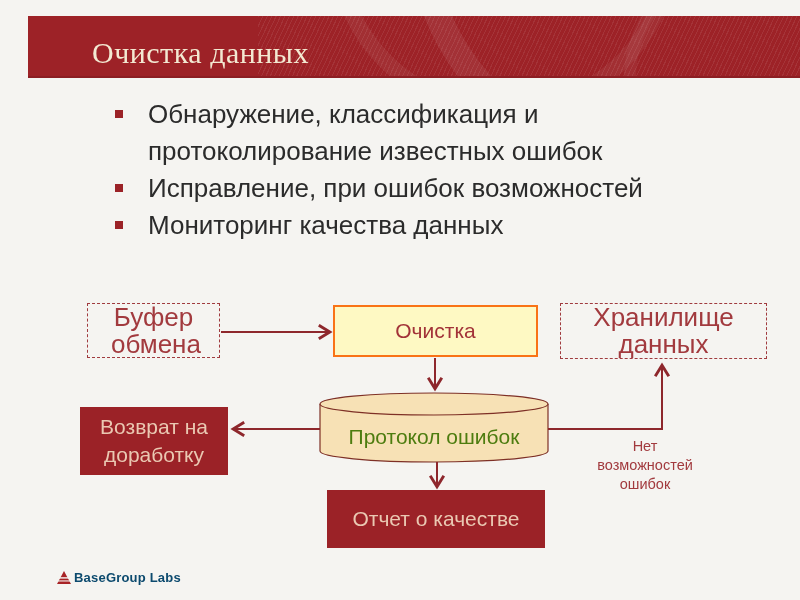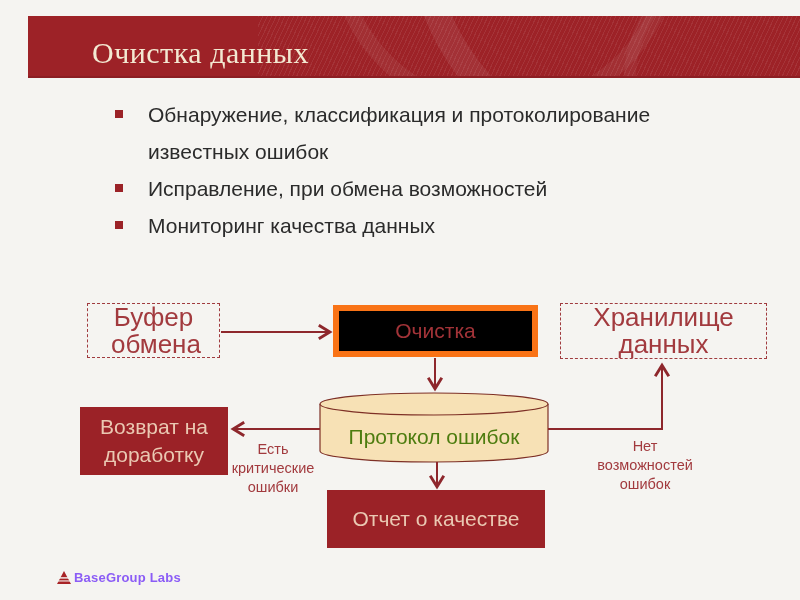--- a/index.html
+++ b/index.html
@@ -38,33 +38,33 @@
     color:#f3e9d2; letter-spacing:.5px; white-space:nowrap;
   }
 
   
   .bullets { position:absolute; left:115px; top:96px; width:585px; list-style:none; margin:0; padding:0; }
   .bullets li { display:flex; align-items:flex-start; }
   .bullet-square {
     flex:none; width:8px; height:8px; background:#9b2227;
     margin:14px 25px 0 0;
   }
-  .bullet-text { font-size:21px; line-height:37px; color:#2b2b2b; }
+  .bullet-text { font-size:26px; line-height:37px; color:#2b2b2b; }
 
   
   .arrow-layer { position:absolute; left:0; top:0; width:800px; height:600px; pointer-events:none; }
   .node {
     position:absolute; display:flex; align-items:center; justify-content:center;
     text-align:center; box-sizing:border-box;
   }
   .dashed {
     border:1px dashed #a03b3f; color:#a23a3e; font-size:26px; line-height:27px;
   }
   .solid-tan {
-    background:#000000; border:6px solid #f97316; color:#a23338; font-size:21px;justify-content:center;
+    background:#fef9c3; border:2px solid #f97316; color:#a23338; font-size:21px;justify-content:center;
   }
   .solid-red {
     background:#9b2227; color:#eac8b2; font-size:21px; line-height:28px;
   }
   .node-buffer   { left:87px;  top:303px; width:133px; height:55px; }
   .node-buffer span { display:inline-block; max-width:85px; }
   .node-cleaning { left:333px; top:305px; width:205px; height:52px; }
   .node-storage  { left:560px; top:303px; width:207px; height:56px;justify-content:center; }
   .node-storage span { display:inline-block; max-width:145px; }
   .node-rework   { left:80px;  top:407px; width:148px; height:68px; }
@@ -80,21 +80,21 @@
   }
   .edge-label.has-critical { left:217px; top:440px; width:112px; }
   .edge-label.no-critical  { left:592px; top:437px; width:106px; }
 
   
   .footer {
     position:absolute; left:57px; top:568px; height:18px;
     display:flex; align-items:center; gap:3px;
   }
   .brand-text {
-    font-size:13px; font-weight:bold; color:#8b5cf6; letter-spacing:.2px;
+    font-size:13px; font-weight:bold; color:#0c4a6e; letter-spacing:.2px;
     white-space:nowrap;
   }
 </style>
 </head>
 <body>
 
 <div class="slide">
 
   <div class="header">
     <div class="stripes"></div>
@@ -104,21 +104,21 @@
     <div class="slide-title">Очистка данных</div>
   </div>
 
   <ul class="bullets">
     <li>
       <span class="bullet-square"></span>
       <span class="bullet-text">Обнаружение, классификация  и протоколирование известных ошибок</span>
     </li>
     <li>
       <span class="bullet-square"></span>
-      <span class="bullet-text">Исправление, при обмена возможностей</span>
+      <span class="bullet-text">Исправление, при ошибок возможностей</span>
     </li>
     <li>
       <span class="bullet-square"></span>
       <span class="bullet-text">Мониторинг качества данных</span>
     </li>
   </ul>
 
   <svg class="arrow-layer" viewBox="0 0 800 600">
     <defs>
       <marker id="ah" viewBox="0 0 10 10" refX="7.5" refY="5" markerWidth="8.5" markerHeight="8.5" orient="auto-start-reverse">
@@ -147,21 +147,20 @@
     <span>Хранилище данных</span>
   </div>
   <div class="node solid-red node-rework">
     <span>Возврат на доработку</span>
   </div>
   <div class="node solid-red node-report">
     <span>Отчет о качестве</span>
   </div>
   <div class="cyl-label">Протокол ошибок</div>
 
-  <div class="edge-label has-critical">Есть критические ошибки</div>
   <div class="edge-label no-critical">Нет возможностей ошибок</div>
 
   <div class="footer">
     <svg width="14" height="13" viewBox="0 0 14 13">
       <polygon points="7,0 14,13 0,13" fill="#a82326"></polygon>
       <rect x="0" y="6.2" width="14" height="1.4" fill="#f5f4f1"></rect>
       <rect x="0" y="9.4" width="14" height="1.1" fill="#f5f4f1"></rect>
     </svg>
     <span class="brand-text">BaseGroup Labs</span>
   </div>

